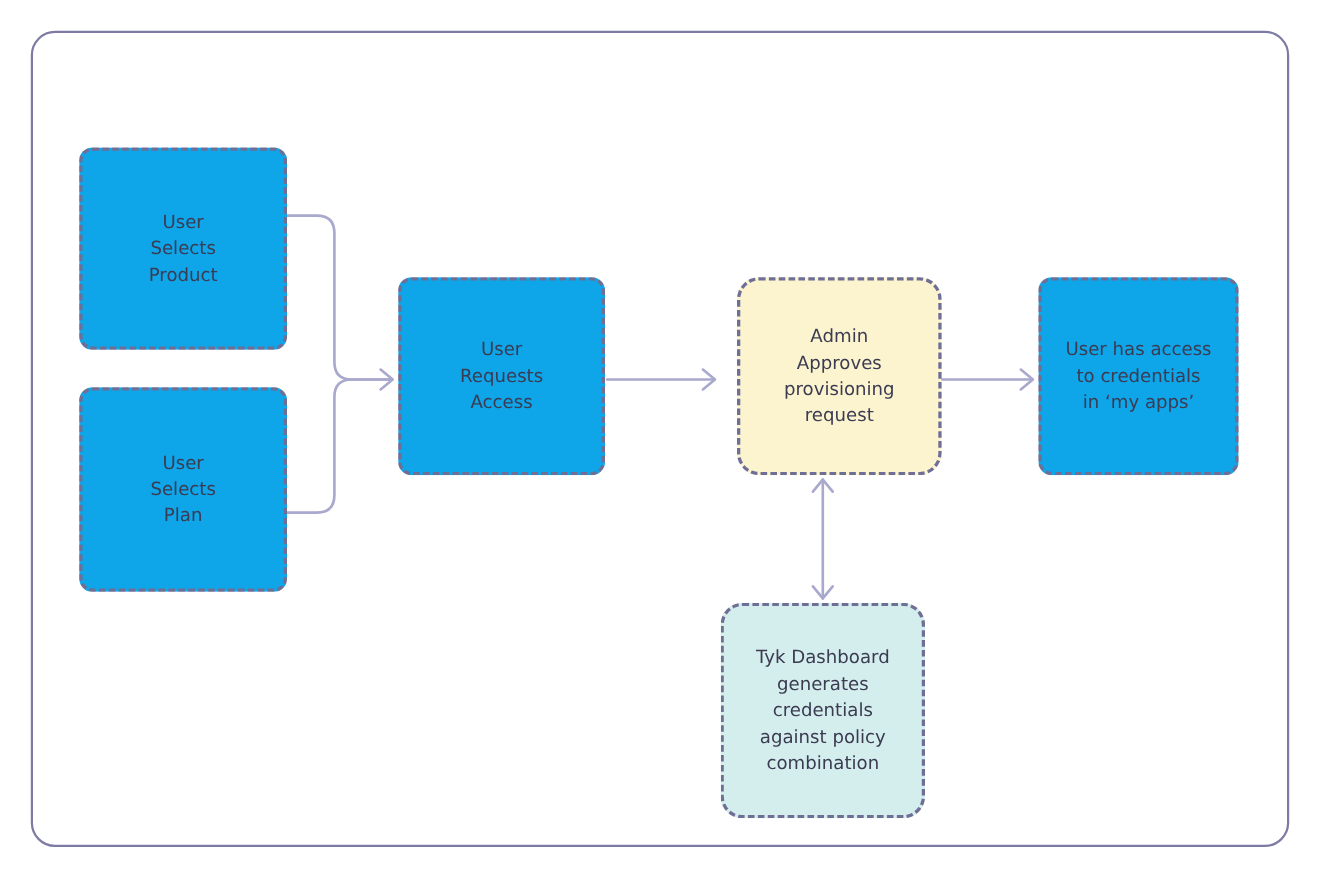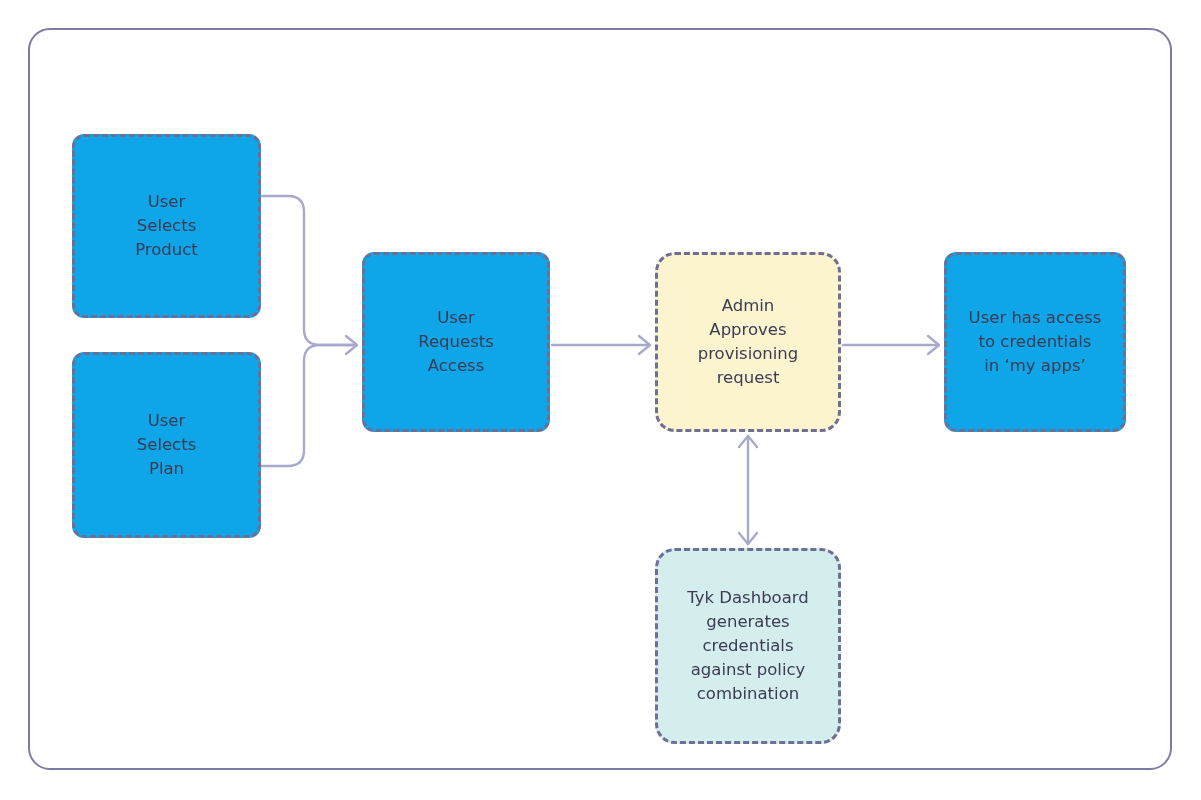--- a/index.html
+++ b/index.html
@@ -64,21 +64,21 @@
     white-space: pre-line;
   }
   .fill-lavender { background: #0ea5e9; border-radius: 12px; }
   .fill-yellow   { background: #fcf4cf; }
   .fill-teal     { background: #d4eded; }
 
   
   #node-user-selects-product { left: 72px;  top: 134px; width: 189px; height: 184px; }
   #node-user-selects-plan    { left: 72px;  top: 352px; width: 189px; height: 186px; }
   #node-user-requests-access { left: 362px; top: 252px; width: 188px; height: 180px; }
-  #node-admin-approves       { left: 655px; top: 252px; width: 186px; height: 180px; }
+  #node-admin-approves       { left: 670px; top: 252px; width: 186px; height: 180px; }
   #node-user-has-access      { left: 944px; top: 252px; width: 182px; height: 180px; }
   #node-tyk-dashboard        { left: 655px; top: 548px; width: 186px; height: 196px; }
 
   
   #connectors {
     position: absolute;
     left: 0;
     top: 0;
     width: 1201px;
     height: 800px;

